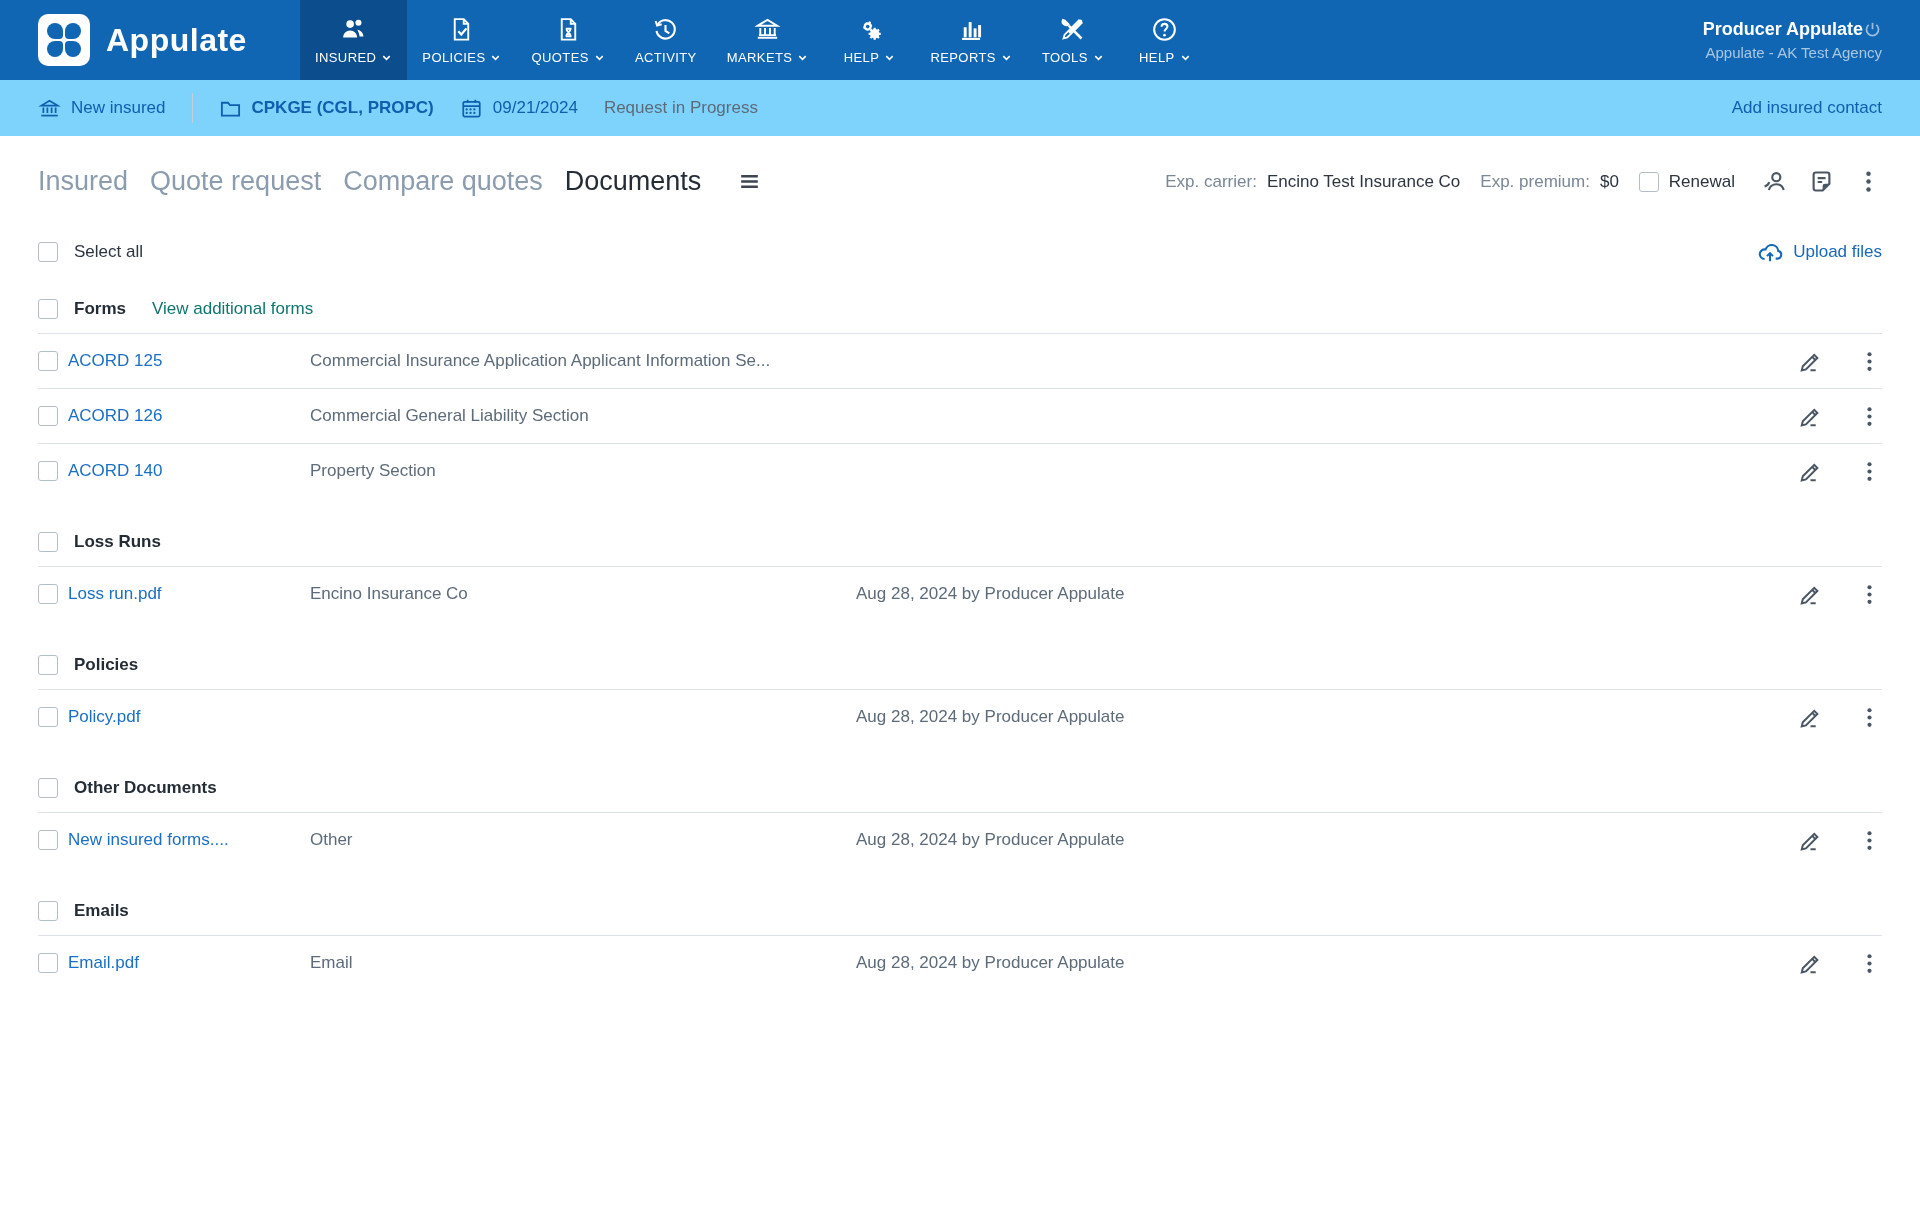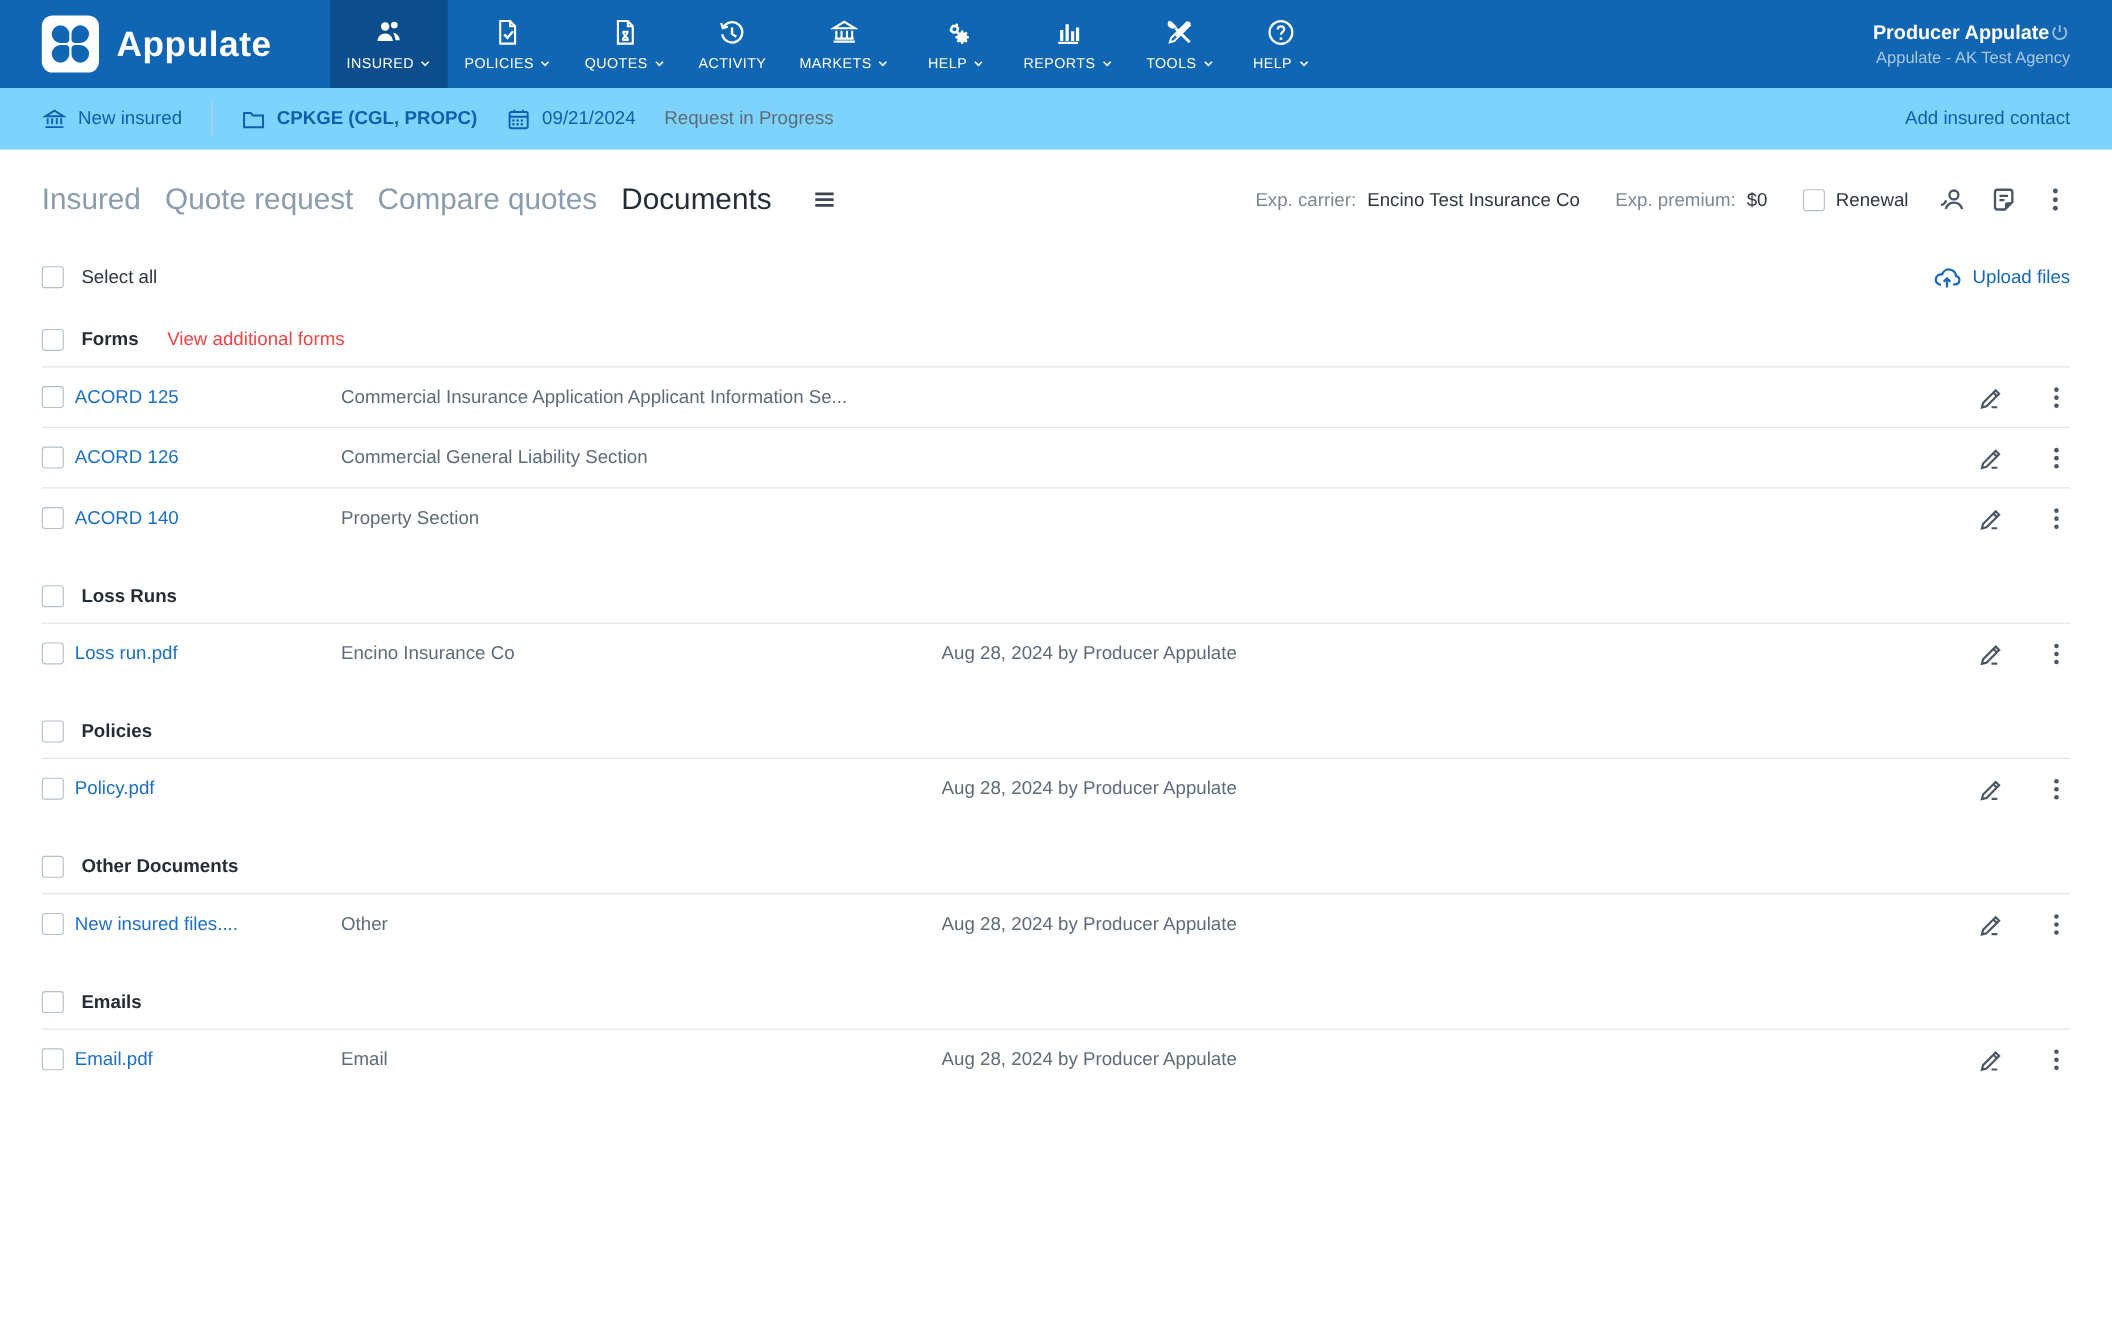--- a/index.html
+++ b/index.html
@@ -40,34 +40,34 @@
   .content { padding:0 38px; }
 
   .tabsrow { display:flex; align-items:center; margin-top:30px; }
   .tabs { display:flex; align-items:center; gap:22px; }
   .tab { font-size:27px; color:#8b9cae; cursor:pointer; }
   .tab.active { color:#242c36; }
   .hamburger { margin-left:14px; cursor:pointer; }
   .tabsright { margin-left:auto; display:flex; align-items:center; gap:10px; font-size:17px; }
   .lbl { color:#7a8794; }
   .val { color:#2c3540; }
-  .gap-l { margin-left:22px; }
+  .gap-l { margin-left:10px; }
   .cbx { width:20px; height:20px; border:1px solid #b4bec9; border-radius:3px; background:#fff; flex:0 0 20px; cursor:pointer; }
   .hicon { width:27px; height:27px; color:#4a5663; cursor:pointer; }
   .tabsright .icons { display:flex; align-items:center; gap:20px; margin-left:16px; }
 
   .selectrow { display:flex; align-items:center; margin-top:42px; }
   .selectrow .sl { margin-left:16px; font-size:17px; color:#2c3540; }
   .upload { margin-left:auto; display:flex; align-items:center; gap:10px; color:#1668b8; font-size:17px; cursor:pointer; }
   .upload svg { width:26px; height:26px; }
 
   .section { margin-top:6px; }
   .sechead { display:flex; align-items:center; height:48px; margin-top:20px; }
   .sechead .title { margin-left:16px; font-size:17px; font-weight:bold; color:#242c36; }
-  .sechead .slink { margin-left:26px; font-size:17px; color:#ef4444; cursor:pointer; }
+  .sechead .slink { margin-left:26px; font-size:17px; color:#0f766e; cursor:pointer; }
 
   .docrow { display:grid; grid-template-columns:30px 242px 546px 1fr 110px; align-items:center; height:55px; border-top:1px solid #dde3ea; }
   .docrow .name { font-size:17px; color:#1b6fc5; cursor:pointer; white-space:nowrap; overflow:hidden; }
   .docrow .desc, .docrow .date { font-size:17px; color:#5d6b79; white-space:nowrap; overflow:hidden; }
   .rowicons { display:flex; align-items:center; justify-content:flex-end; gap:34px; }
   .rowicons svg { width:25px; height:25px; color:#4a5663; cursor:pointer; }
 </style>
 </head>
 <body>
 
@@ -416,21 +416,21 @@
     </div>
   </div>
 
   <div class="section">
     <div class="sechead">
       <span class="cbx"></span>
       <span class="title">Other Documents</span>
     </div>
     <div class="docrow">
       <span class="cbx"></span>
-      <span class="name">New insured files....</span>
+      <span class="name">New insured forms....</span>
       <span class="desc">Other</span>
       <span class="date">Aug 28, 2024 by Producer Appulate</span>
       <span class="rowicons">
         <svg viewBox="0 0 24 24" fill="none" stroke="currentColor" stroke-width="1.9">
             <path d="M4.6 16.6L15.6 5.6l3 3-11 11-4 1z"></path>
             <path d="M13.6 7.6l3 3"></path>
             <path d="M12 20.4h5"></path>
           </svg>
         <svg viewBox="0 0 24 24" fill="currentColor">
             <circle cx="12" cy="5" r="2"></circle>

